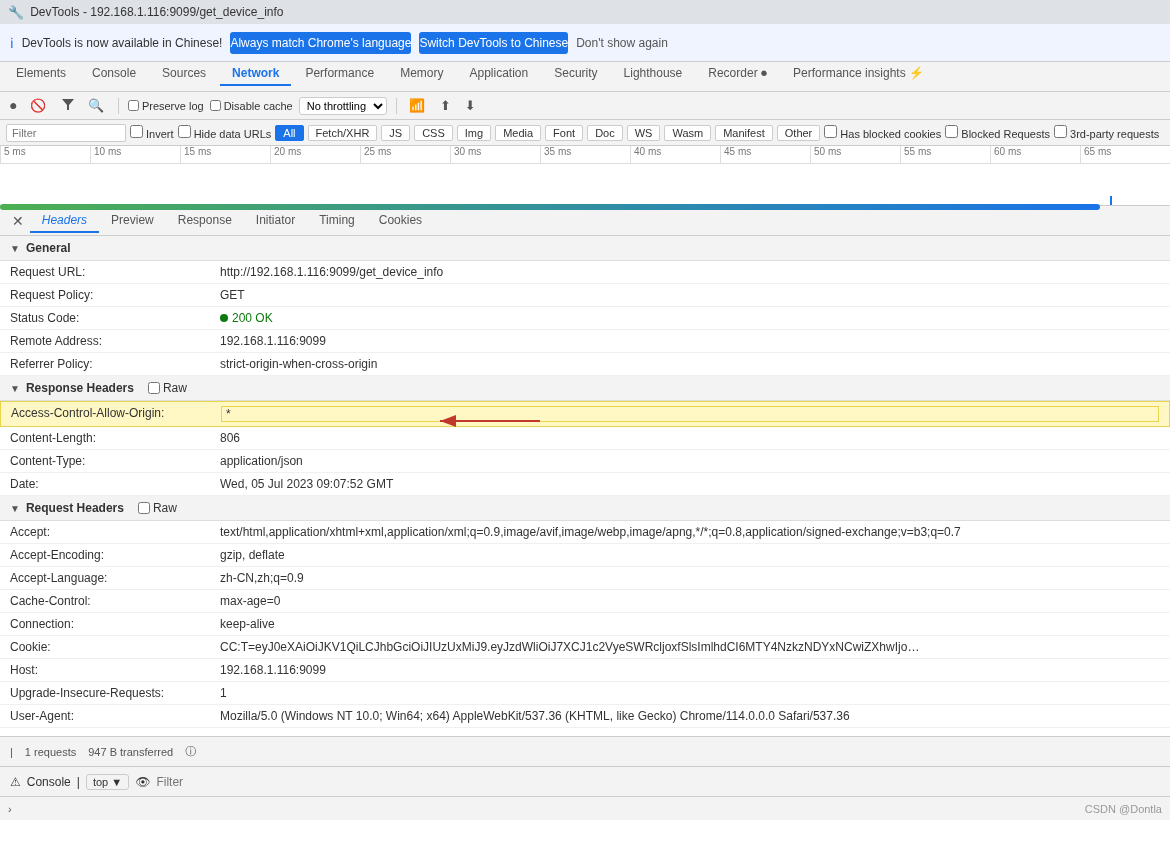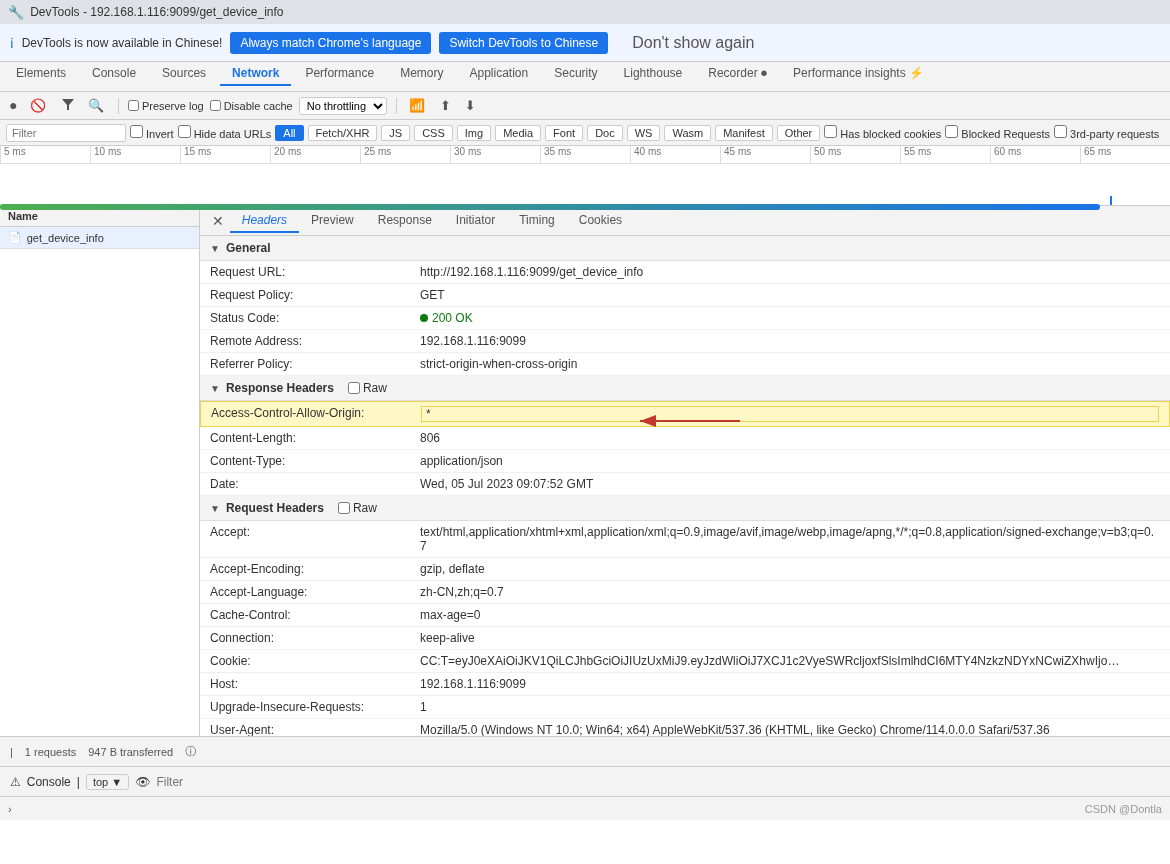--- a/index.html
+++ b/index.html
@@ -27,32 +27,31 @@
       font-size: 12px;
       border-bottom: 1px solid #ccc;
       height: 38px;
     }
     .info-bar .info-icon { color: #1a73e8; font-size: 14px; }
     .btn-blue {
       background: #1a73e8;
       color: #fff;
       border: none;
       border-radius: 3px;
-      padding: 4px 10px;
+      padding: 4px 0;
       font-size: 12px;
       cursor: pointer;
     }
     .btn-link {
       background: none;
       border: none;
       color: #555;
-      font-size: 16px;
+      font-size: 12px;
       cursor: pointer;
       text-decoration: none;
-      margin-left: 16px;
     }
 
     
     .toolbar {
       display: flex;
       align-items: flex-start;
       background: #f3f3f3;
       border-bottom: 1px solid #ccc;
       height: 30px;
       padding: 0 4px;
@@ -460,29 +459,20 @@
     <span>65 ms</span>
   </div>
   <div class="timeline-bar-area">
     <div class="timeline-blue-bar"></div>
     <div class="timeline-vertical-line"></div>
   </div>
 </div>
 
 <div class="main-area" style="height: 530px;">
 
-  <div class="request-list">
-    <div class="request-list-header">
-      <span>Name</span>
-    </div>
-    <div class="request-item">
-      <span>📄</span>
-      <span>get_device_info</span>
-    </div>
-  </div>
 
   <div class="detail-panel">
 
     <div class="detail-tabs">
       <button class="detail-tab-close">✕</button>
       <div class="detail-tab active">Headers</div>
       <div class="detail-tab">Preview</div>
       <div class="detail-tab">Response</div>
       <div class="detail-tab">Initiator</div>
       <div class="detail-tab">Timing</div>
@@ -567,21 +557,21 @@
       <div class="header-row">
         <span class="header-name">Accept:</span>
         <span class="header-value">text/html,application/xhtml+xml,application/xml;q=0.9,image/avif,image/webp,image/apng,*/*;q=0.8,application/signed-exchange;v=b3;q=0.7</span>
       </div>
       <div class="header-row">
         <span class="header-name">Accept-Encoding:</span>
         <span class="header-value">gzip, deflate</span>
       </div>
       <div class="header-row">
         <span class="header-name">Accept-Language:</span>
-        <span class="header-value">zh-CN,zh;q=0.7</span>
+        <span class="header-value">zh-CN,zh;q=0.9</span>
       </div>
       <div class="header-row">
         <span class="header-name">Cache-Control:</span>
         <span class="header-value">max-age=0</span>
       </div>
       <div class="header-row">
         <span class="header-name">Connection:</span>
         <span class="header-value">keep-alive</span>
       </div>
       <div class="header-row">

